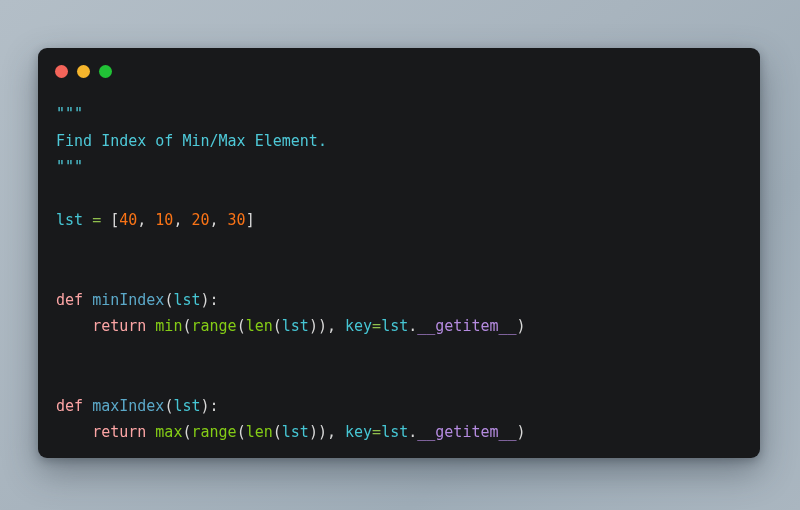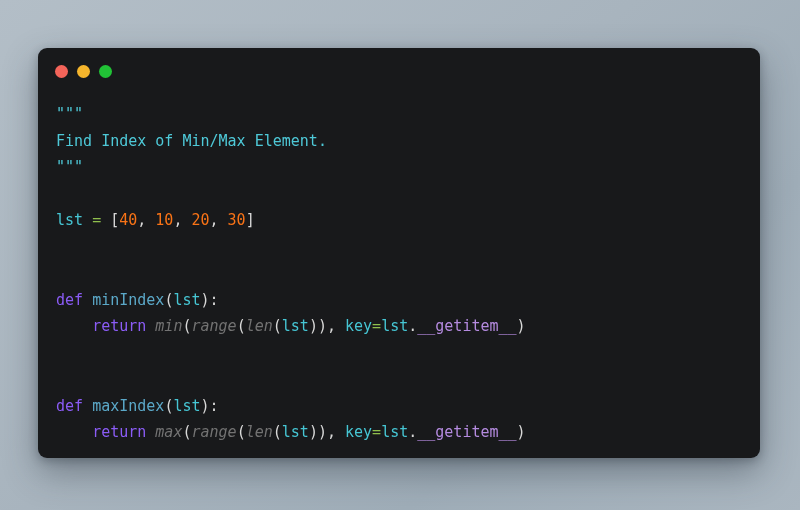--- a/index.html
+++ b/index.html
@@ -73,23 +73,23 @@
     line-height: 26.5px;
     white-space: pre;
     color: #d4d4d4;
     letter-spacing: 0px;
   }
 
   .ln { display: block; min-height: 26.5px; }
 
   
   .tok-doc    { color: #4ec9d8; }
-  .tok-kw     { color: #8b5cf6; }
+  .tok-kw     { color: #fca5a5; }
   .tok-fn     { color: #5ba8c8; }
-  .tok-builtin{ color: #737373; font-style: italic; }
+  .tok-builtin{ color: #84cc16; }
   .tok-var    { color: #46c6d4; }
   .tok-num    { color: #f97316; }
   .tok-op     { color: #8fbf4d; }
   .tok-punct  { color: #d8d8d8; }
   .tok-dunder { color: #b58be0; }
   .tok-param  { color: #46c6d4; }
 </style>
 </head>
 <body>
 

